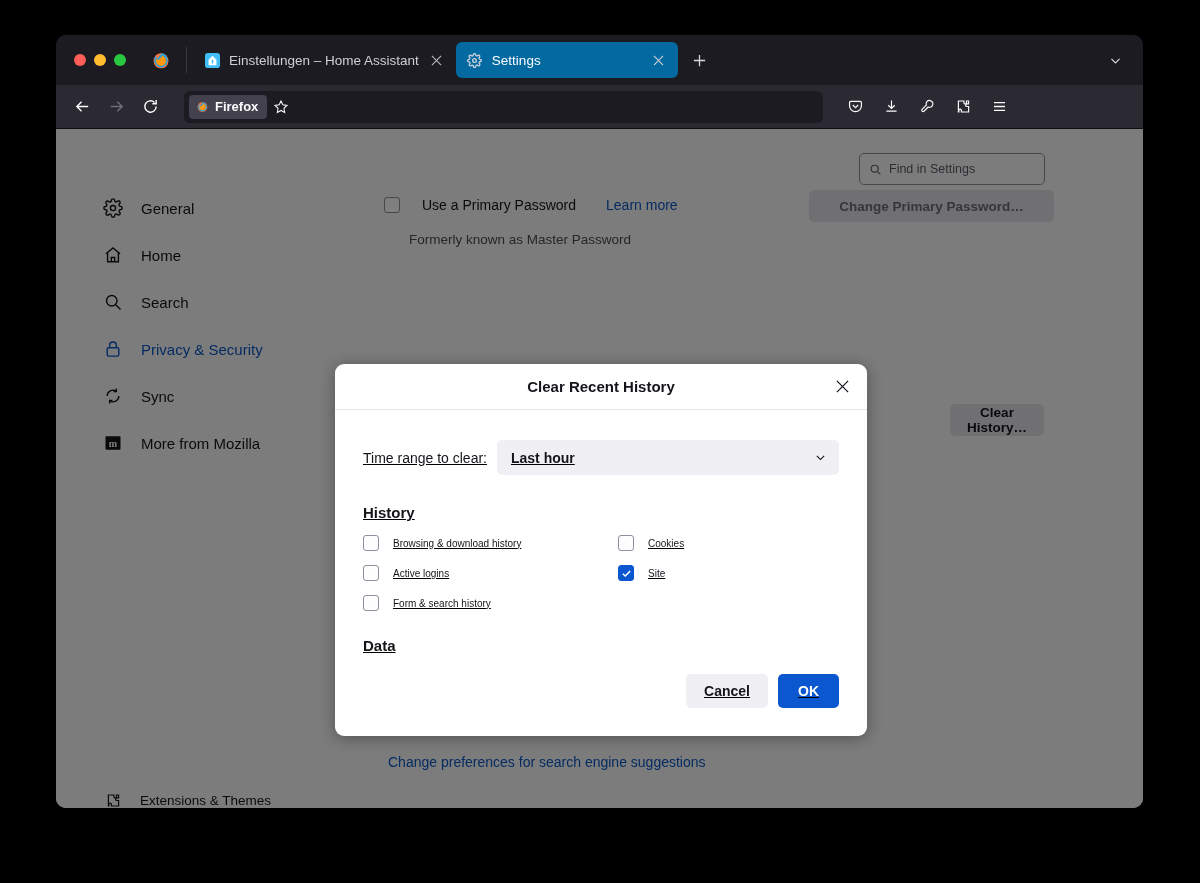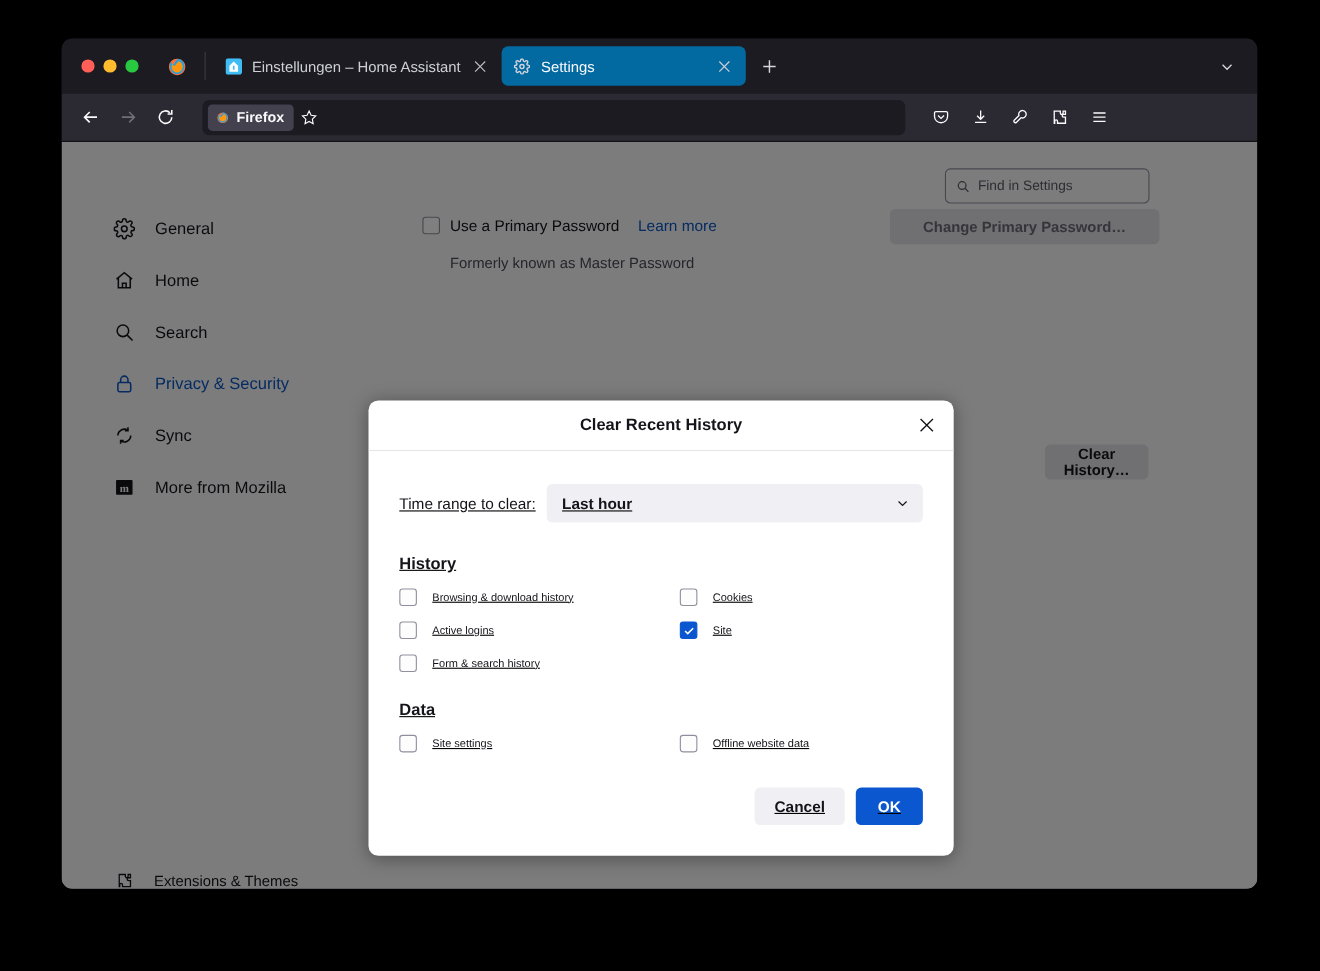--- a/index.html
+++ b/index.html
@@ -248,21 +248,21 @@
 
   #main-col {
     position: absolute;
     left: 328px;
     top: 0;
     width: 660px;
   }
   .pref-row {
     display: flex;
     align-items: center;
-    gap: 9px;
+    gap: 22px;
     font-size: 14px;
     color: #15141a;
   }
   .cb {
     width: 16px; height: 16px;
     border: 1px solid #8f8f9d;
     border-radius: 3px;
     background: #ffffff;
     flex: none;
     display: flex; align-items: center; justify-content: center;
@@ -701,30 +701,20 @@
             <span>Site</span>
           </div>
           <div class="cb-item">
             <span class="cb-box"></span>
             <span>Form &amp; search history</span>
           </div>
           <div></div>
         </div>
 
         <div class="group-title">Data</div>
-        <div class="cb-grid">
-          <div class="cb-item">
-            <span class="cb-box"></span>
-            <span>Site settings</span>
-          </div>
-          <div class="cb-item">
-            <span class="cb-box"></span>
-            <span>Offline website data</span>
-          </div>
-        </div>
 
         <div id="dialog-footer">
           <button class="dlg-btn" id="cancel-button">Cancel</button>
           <button class="dlg-btn" id="ok-button">OK</button>
         </div>
       </div>
     </div>
   </div>
 </div>
 

